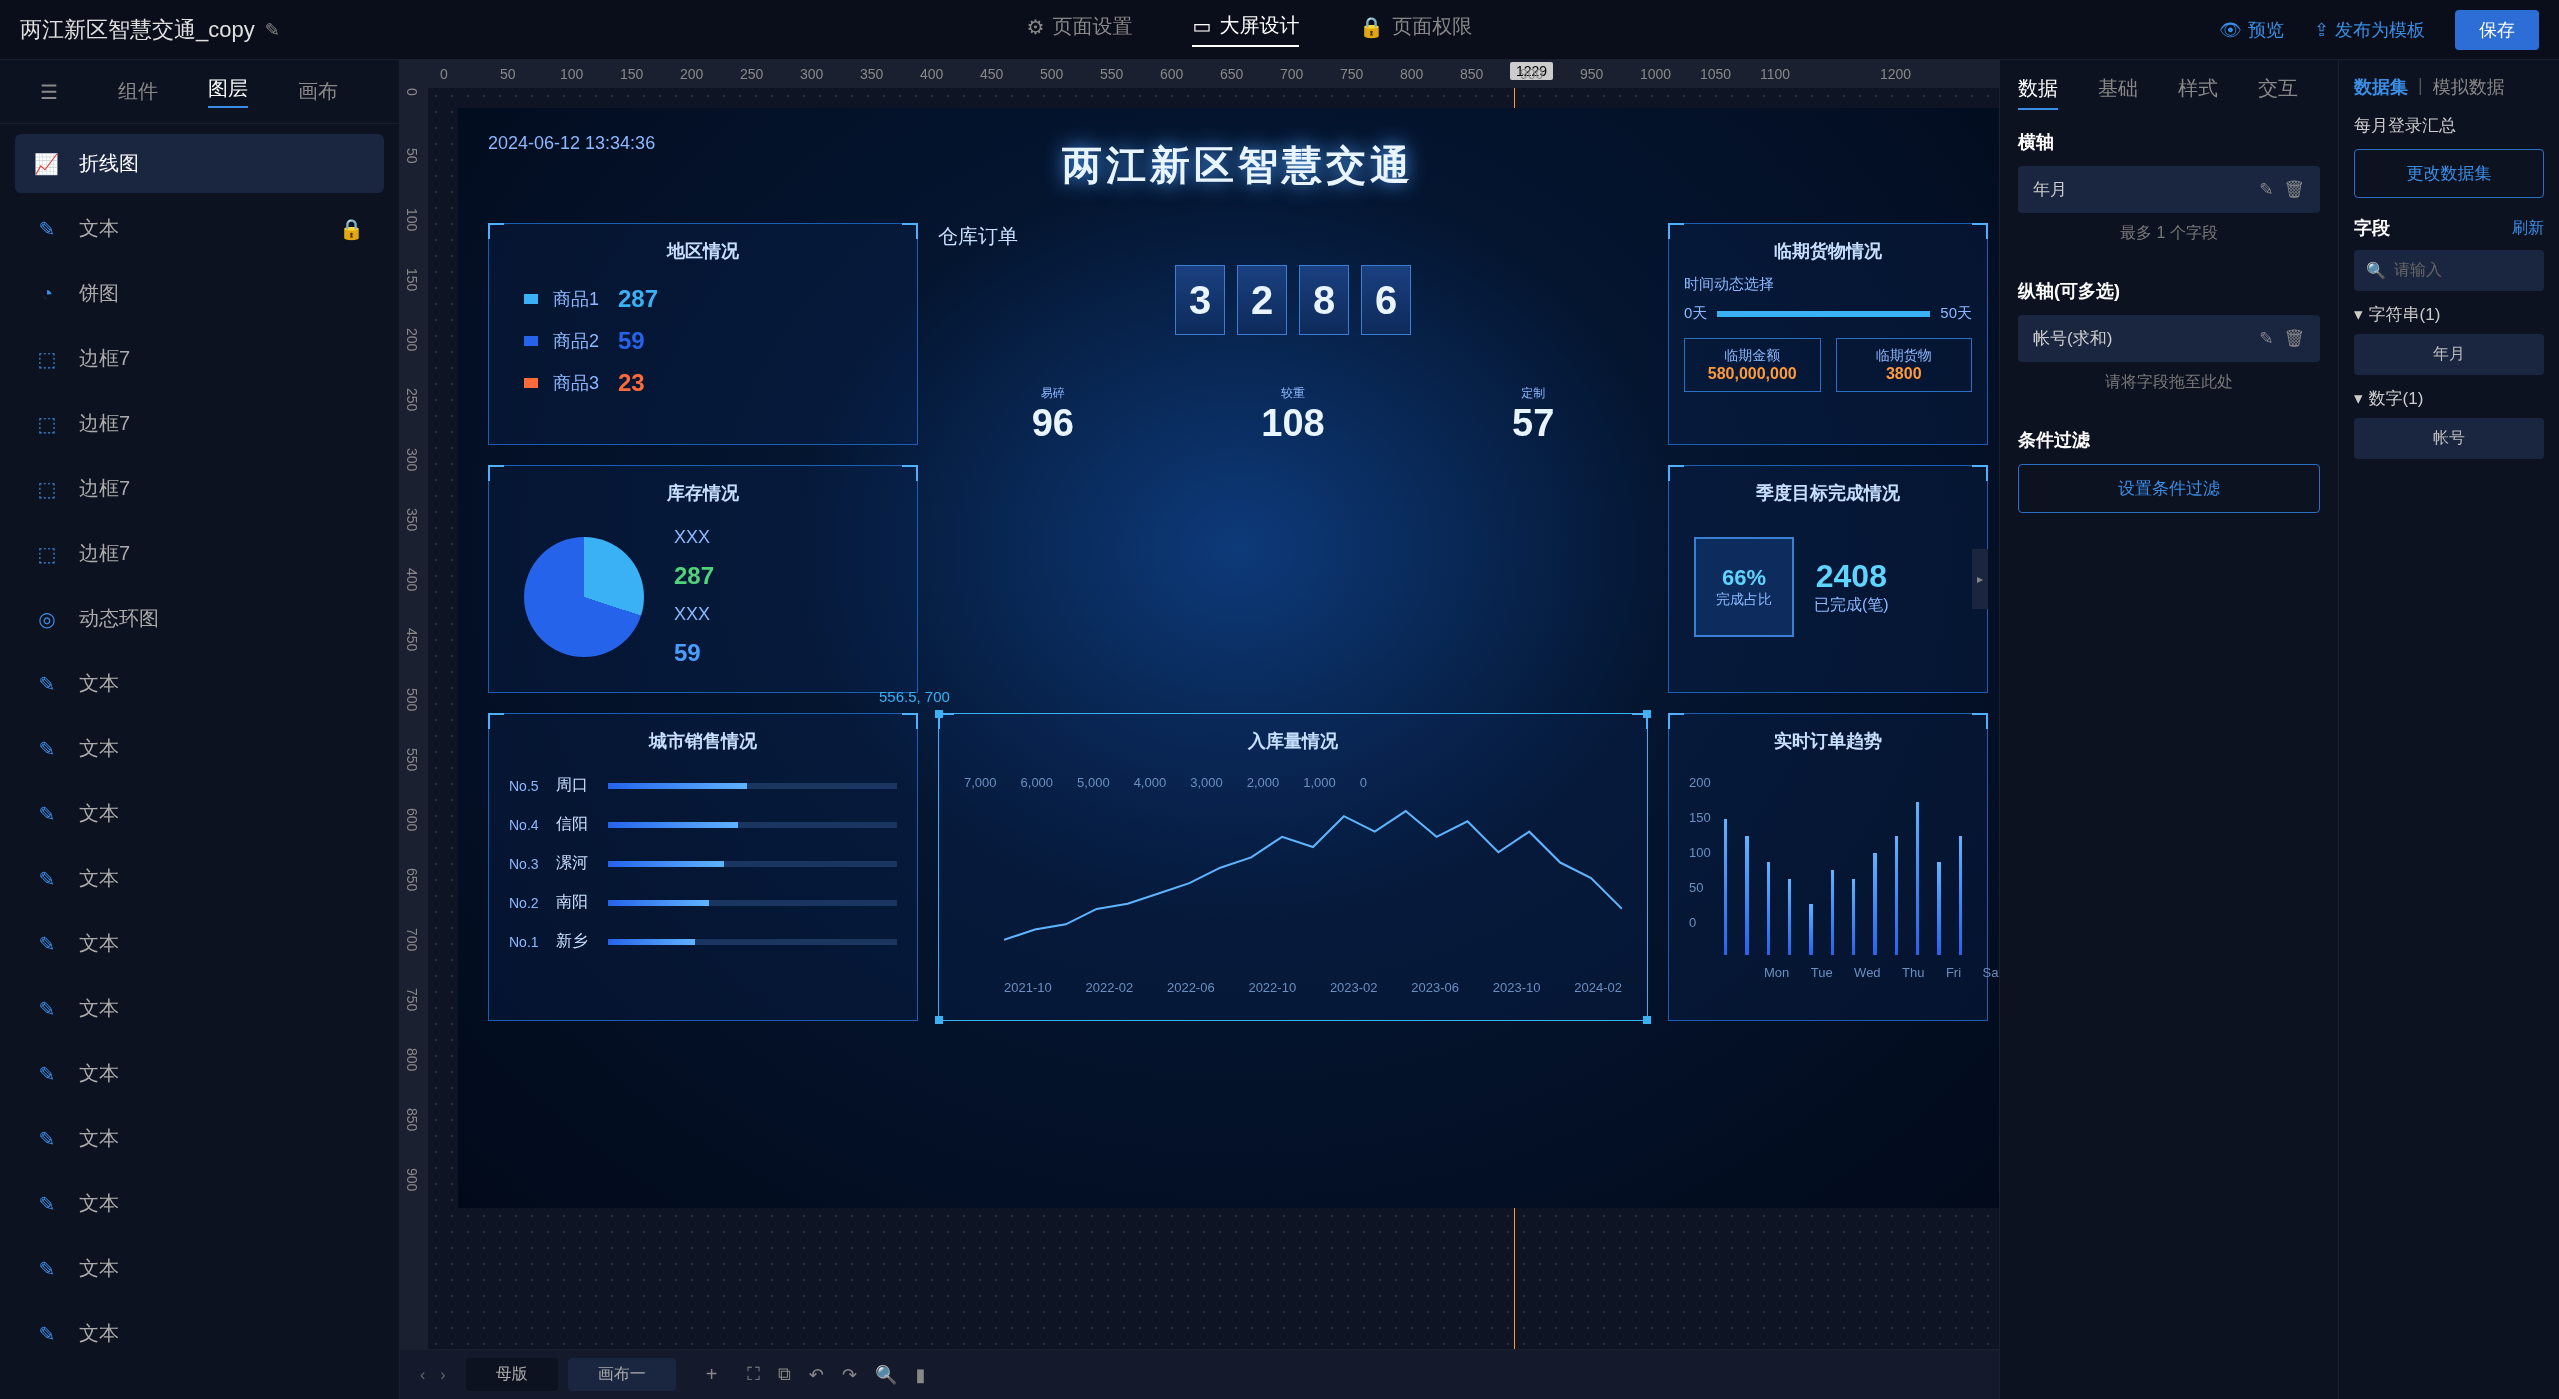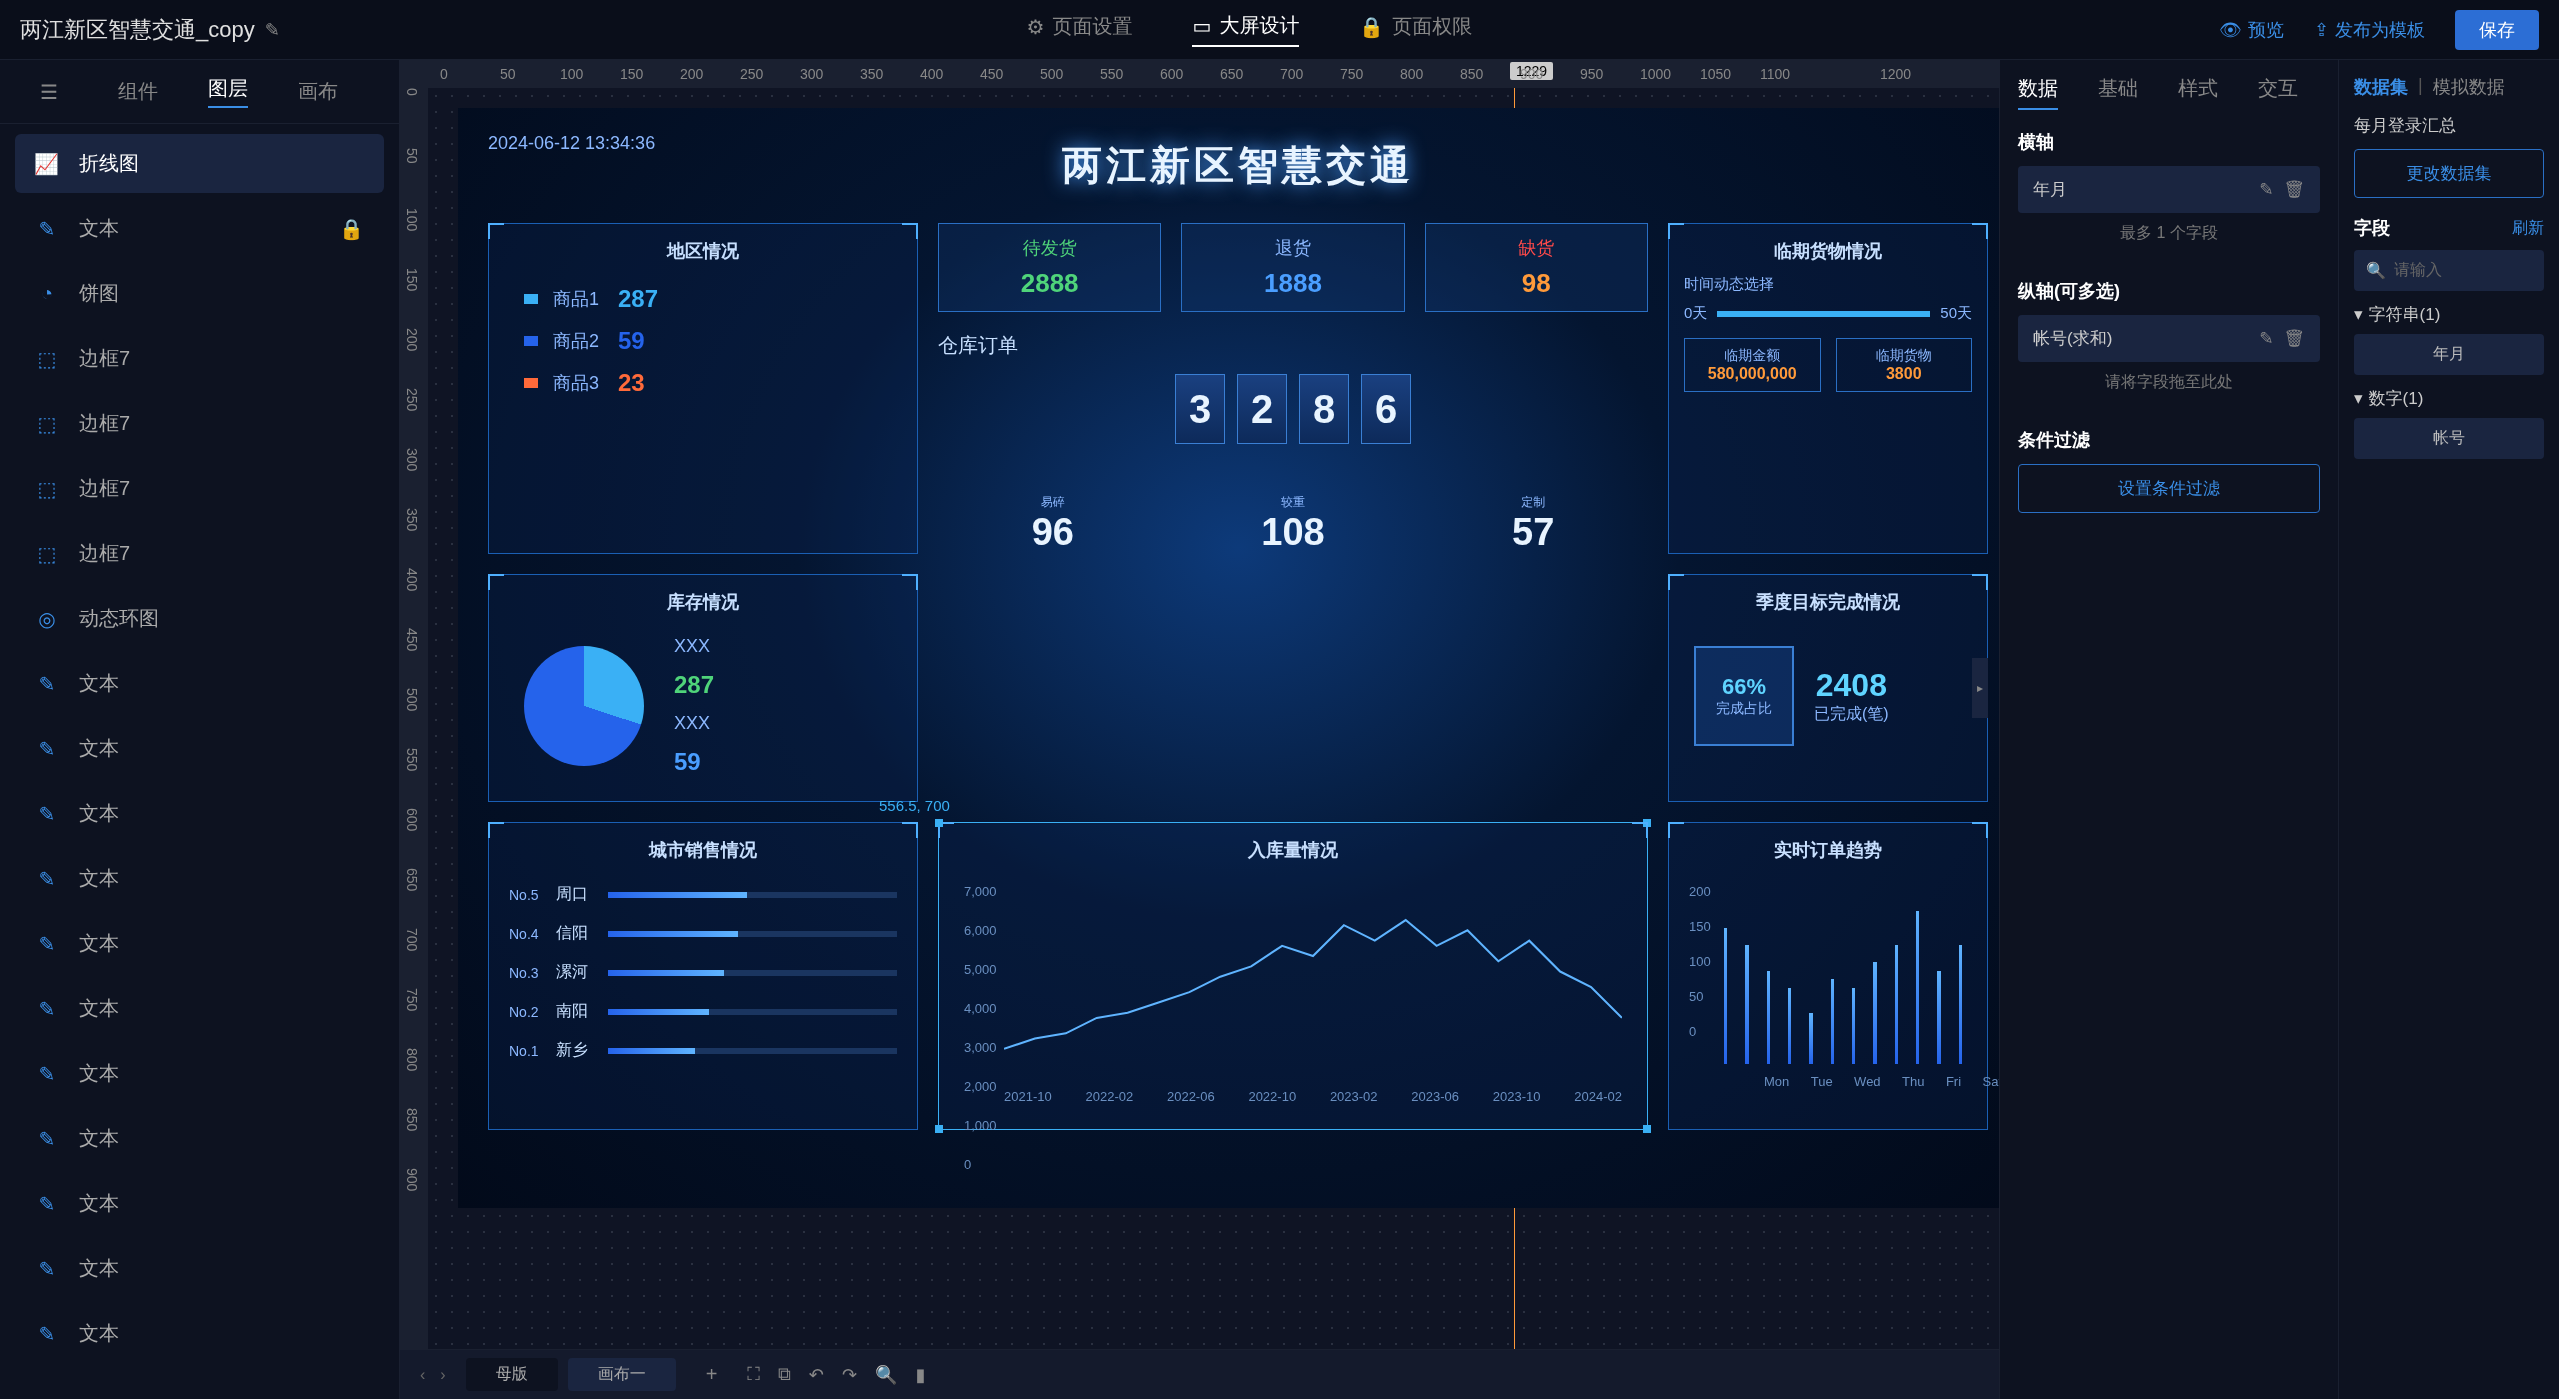--- a/index.html
+++ b/index.html
@@ -151,21 +151,21 @@
 
 .city-list { display: flex; flex-direction: column; gap: 18px; padding: 10px 5px; }
 .city-row { display: flex; align-items: center; gap: 12px; font-size: 16px; }
 .city-rank { color: #8cb8ff; font-size: 14px; min-width: 35px; }
 .city-name { color: #c8e0ff; min-width: 40px; }
 .city-bar { flex: 1; height: 6px; background: #1a3560; position: relative; }
 .city-fill { position: absolute; left: 0; top: 0; height: 100%; background: linear-gradient(90deg, #2563eb, #5fb4ff); }
 
 
 .line-chart-area { height: 240px; position: relative; padding: 10px 20px; }
-.y-axis { position: absolute; left: 10px; top: 10px; bottom: 40px; display: flex; flex-direction: column; justify-content: space-between; font-size: 13px; color: #6a8fc0; gap: 24px; }
+.y-axis { position: absolute; left: 10px; top: 10px; bottom: 40px; display: flex; flex-direction: row; justify-content: space-between; font-size: 13px; color: #6a8fc0; gap: 24px; }
 .x-axis { position: absolute; left: 50px; right: 10px; bottom: 10px; display: flex; justify-content: space-between; font-size: 13px; color: #6a8fc0; }
 .chart-svg { position: absolute; left: 50px; right: 10px; top: 10px; bottom: 35px; }
 
 
 .bar-chart { height: 200px; display: flex; align-items: flex-end; gap: 18px; padding: 20px 10px 10px 40px; position: relative; }
 .bar { width: 18px; background: linear-gradient(#5fb4ff, #2563eb); }
 .bar-y { position: absolute; left: 5px; top: 10px; bottom: 35px; display: flex; flex-direction: column; justify-content: space-between; font-size: 13px; color: #6a8fc0; }
 .bar-x { position: absolute; left: 40px; right: 5px; bottom: 0; display: flex; justify-content: space-between; font-size: 13px; color: #6a8fc0; }
 .sel-handle { position: absolute; width: 8px; height: 8px; background: #3ab0f5; }
 .sel-label { position: absolute; top: -22px; right: 0; color: #3ab0f5; font-size: 15px; }
@@ -427,34 +427,20 @@
                     <div class="legend-row">
                       <span class="legend-dot" style="background:#ff6a3a"></span>
                       <span class="legend-label">商品3</span>
                       <span class="legend-val" style="color:#ff6a3a">23</span>
                     </div>
                   </div>
               </div>
             </div>
 
             <div>
-              <div class="status-row" id="status-row">
-                  <div class="status-box">
-                    <div class="lbl" style="color:#4fd47a">待发货</div>
-                    <div class="val" style="color:#4fd47a">2888</div>
-                  </div>
-                  <div class="status-box">
-                    <div class="lbl" style="color:#8cb8ff">退货</div>
-                    <div class="val" style="color:#4a9eff">1888</div>
-                  </div>
-                  <div class="status-box">
-                    <div class="lbl" style="color:#ff4a4a">缺货</div>
-                    <div class="val" style="color:#ff9a3a">98</div>
-                  </div>
-                </div>
               <div class="warehouse">
                 <div class="wh-label">仓库订单</div>
                 <div class="digits" id="wh-digits">
                     <div class="digit">3</div>
                     <div class="digit">2</div>
                     <div class="digit">8</div>
                     <div class="digit">6</div>
                   </div>
               </div>
               <div class="metrics" id="metrics">

